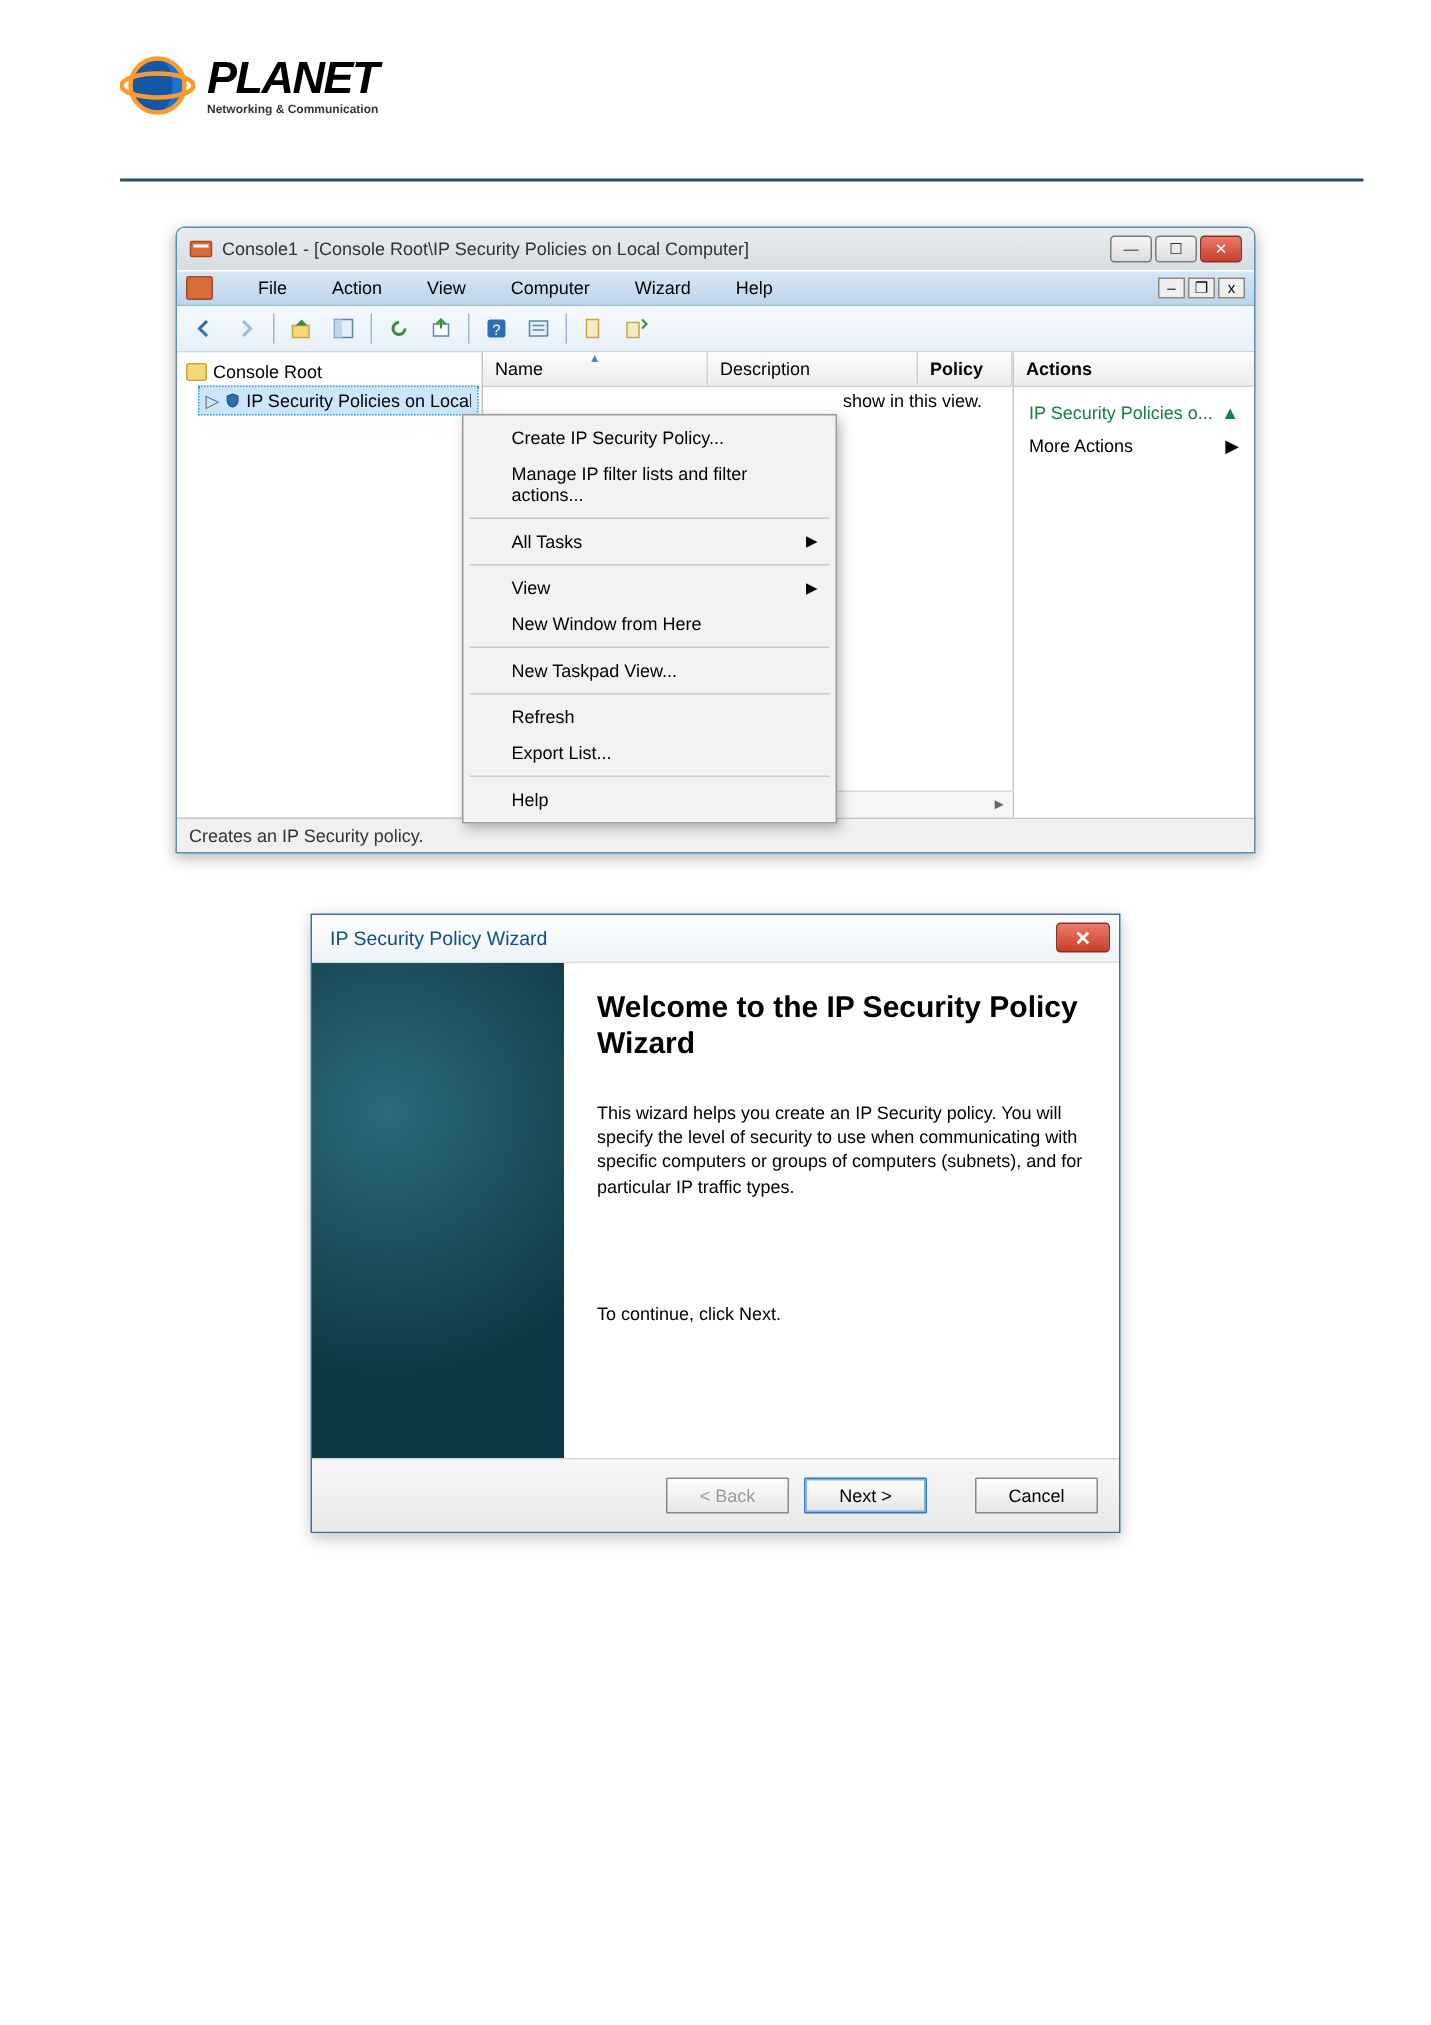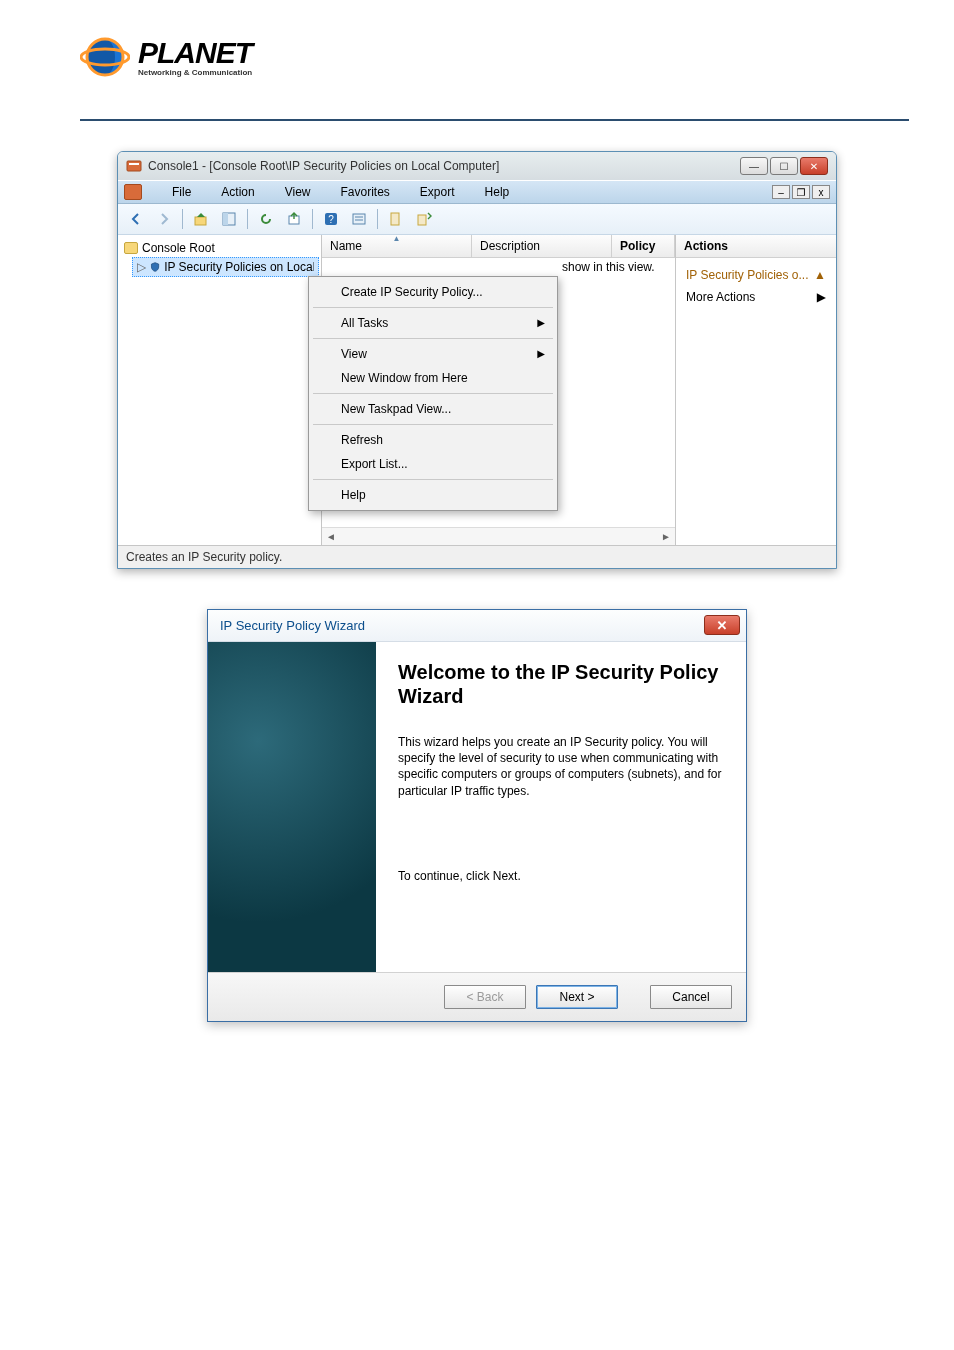--- a/index.html
+++ b/index.html
@@ -201,21 +201,21 @@
     .actions-head {
       background: linear-gradient(#fdfdfd,#ececec);
       border-bottom:1px solid #d0d0d0;
       font-size:12px; font-weight:bold;
       padding:4px 8px;
     }
     .actions-body {
       padding:6px 8px;
     }
     .actions-link {
-      color:#a16207; font-size:12px; padding:4px 2px;
+      color:#15803d; font-size:12px; padding:4px 2px;
       display:flex; justify-content:space-between; align-items:center;
     }
     .statusbar {
       background:#f0f0f0;
       border-top:1px solid #c6c6c6;
       font-size:12px; color:#333;
       padding:4px 8px;
     }
     
     .wizard {
@@ -323,22 +323,22 @@
       <div class="win-btn">☐</div>
       <div class="win-btn close">✕</div>
     </div>
   </div>
 
   <div class="menubar">
     <span class="mdi-icon"></span>
     <span>File</span>
     <span>Action</span>
     <span>View</span>
-    <span>Favorites</span>
-    <span>Export</span>
+    <span>Computer</span>
+    <span>Wizard</span>
     <span>Help</span>
     <div class="mdi-right">
       <div class="mini">–</div>
       <div class="mini">❐</div>
       <div class="mini">x</div>
     </div>
   </div>
 
   <div class="toolbar">
     <div class="tb-btn">
@@ -426,20 +426,21 @@
           <span style="position:absolute; left:50%; top:-1px; transform:translateX(-50%); font-size:8px; color:#5a86ad;">▲</span>
         </div>
         <div class="col-h" style="width:140px;">Description</div>
         <div class="col-h" style="flex:1;font-weight:bold;">Policy</div>
       </div>
       <div class="center-empty">
         <div class="desc-text">show in this view.</div>
 
         <div class="context-menu">
           <div class="cm-item"><span>Create IP Security Policy...</span></div>
+          <div class="cm-item"><span>Manage IP filter lists and filter actions...</span></div>
           <div class="cm-sep"></div>
           <div class="cm-item"><span>All Tasks</span><span class="sub-arrow">▶</span></div>
           <div class="cm-sep"></div>
           <div class="cm-item"><span>View</span><span class="sub-arrow">▶</span></div>
           <div class="cm-item"><span>New Window from Here</span></div>
           <div class="cm-sep"></div>
           <div class="cm-item"><span>New Taskpad View...</span></div>
           <div class="cm-sep"></div>
           <div class="cm-item"><span>Refresh</span></div>
           <div class="cm-item"><span>Export List...</span></div>

